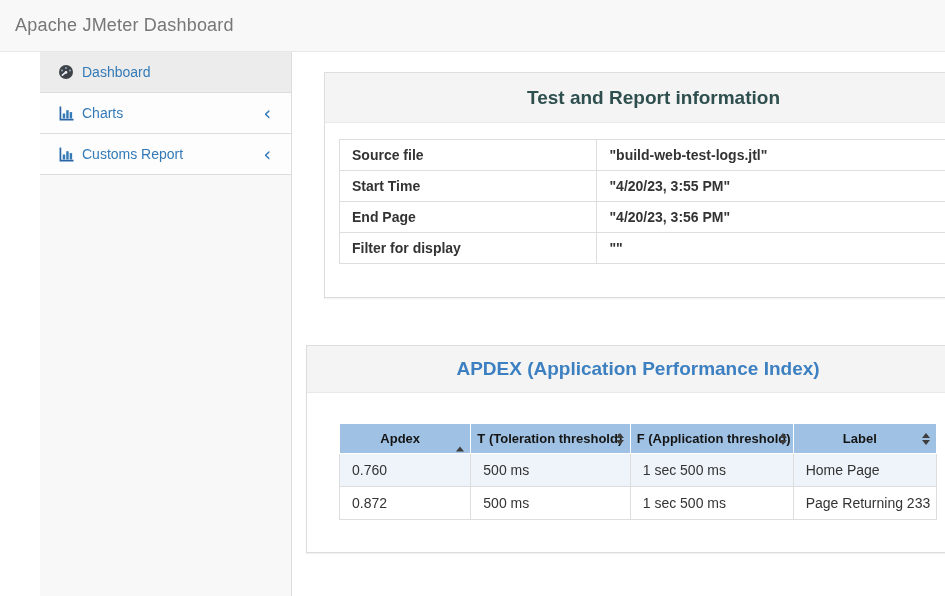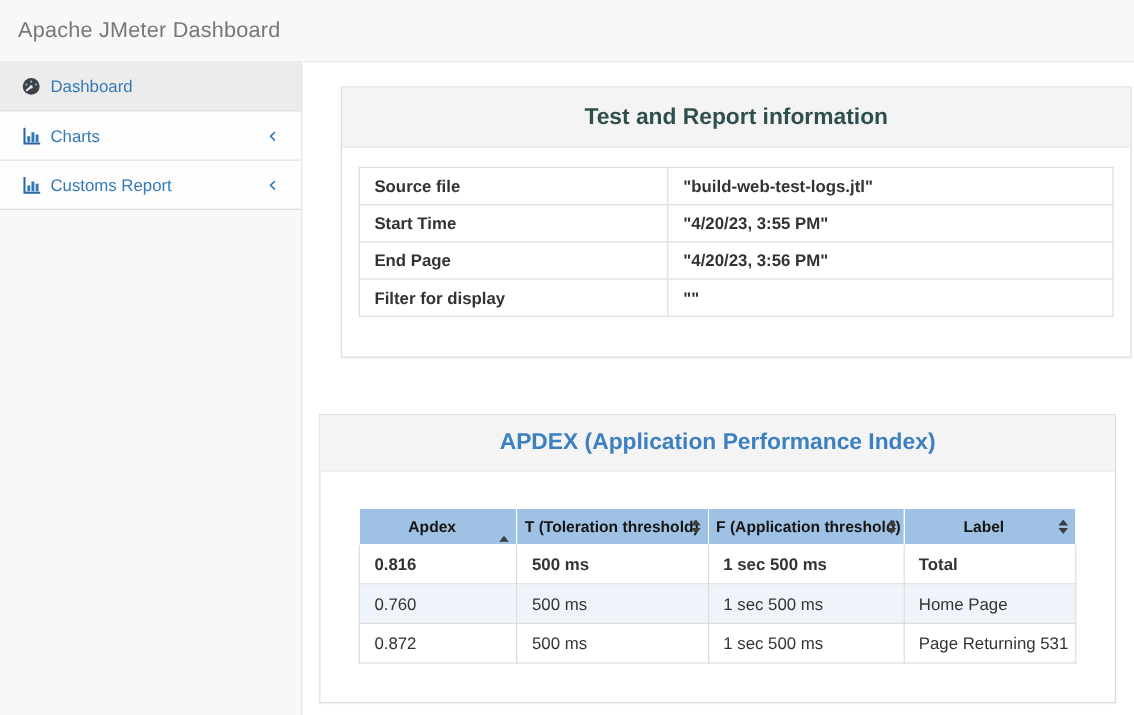--- a/index.html
+++ b/index.html
@@ -13,21 +13,21 @@
     border-bottom: 1px solid #e7e7e7;
     display: flex; align-items: center;
     padding-left: 15px;
   }
   .navbar-brand {
     font-size: 18px; color: #777; text-decoration: none;
     letter-spacing: 0.2px;
   }
 
   
-  .layout { display: flex; height: 544px; }
+  .layout { display: flex; height: 544px; padding-left: 40px; }
   .sidebar {
     width: 252px; height: 100%;
     background: #f8f8f8;
     border-right: 1px solid #ddd;
     flex-shrink: 0;
   }
   .main { flex: 1; background: #fff; overflow: hidden; }
 
   
   .side-item {
@@ -227,37 +227,31 @@
               <th>
                 <span>Label</span>
                 <span class="sort sort-both">
                     <span class="tri-up"></span>
                     <span class="tri-down"></span>
                   </span>
               </th>
             </tr>
           </thead>
           <tbody>
-            <tr class="total">
-              <td>0.816</td>
-              <td>500 ms</td>
-              <td>1 sec 500 ms</td>
-              <td>Total</td>
-            </tr>
             <tr class="striped">
               <td>0.760</td>
               <td>500 ms</td>
               <td>1 sec 500 ms</td>
               <td>Home Page</td>
             </tr>
             <tr>
               <td>0.872</td>
               <td>500 ms</td>
               <td>1 sec 500 ms</td>
-              <td>Page Returning 531</td>
+              <td>Page Returning 233</td>
             </tr>
           </tbody>
         </table>
       </div>
     </div>
 
   </div>
 </div>
 
 </body></html>

